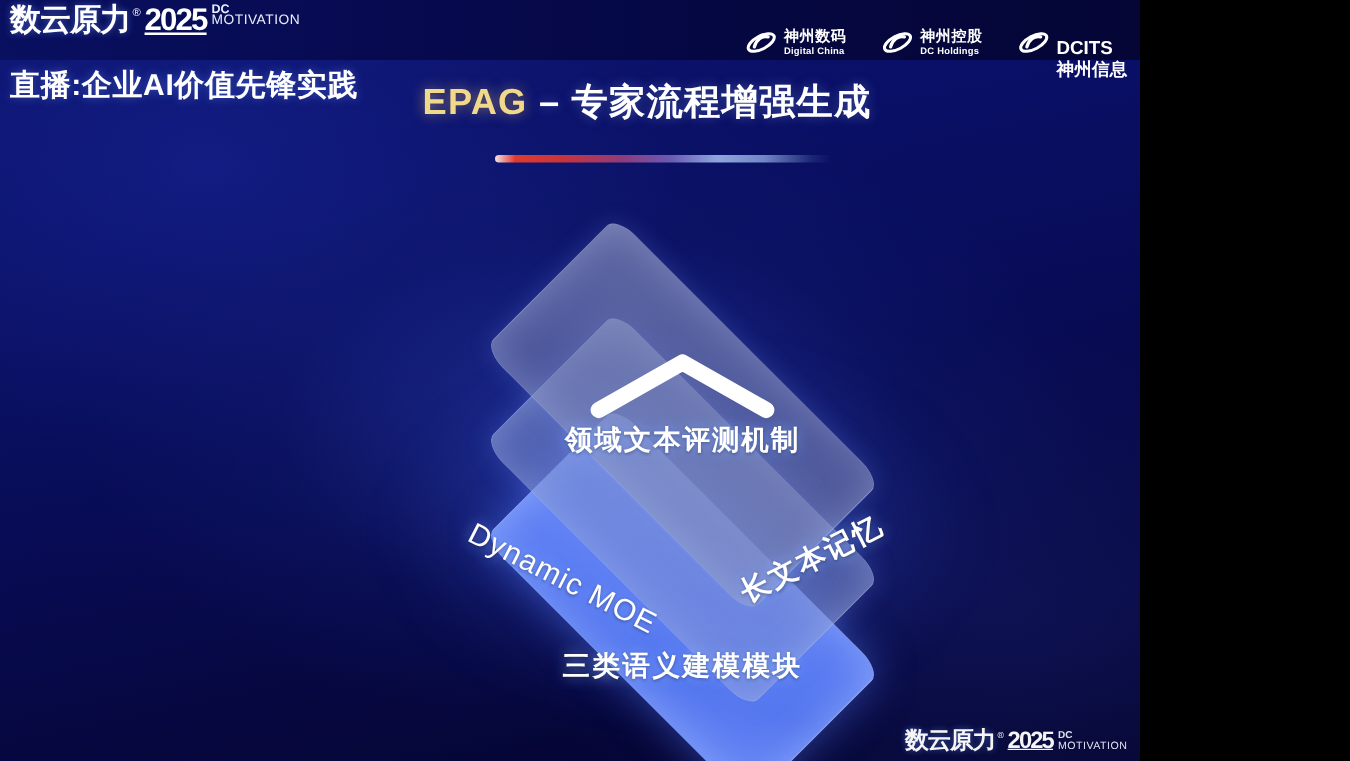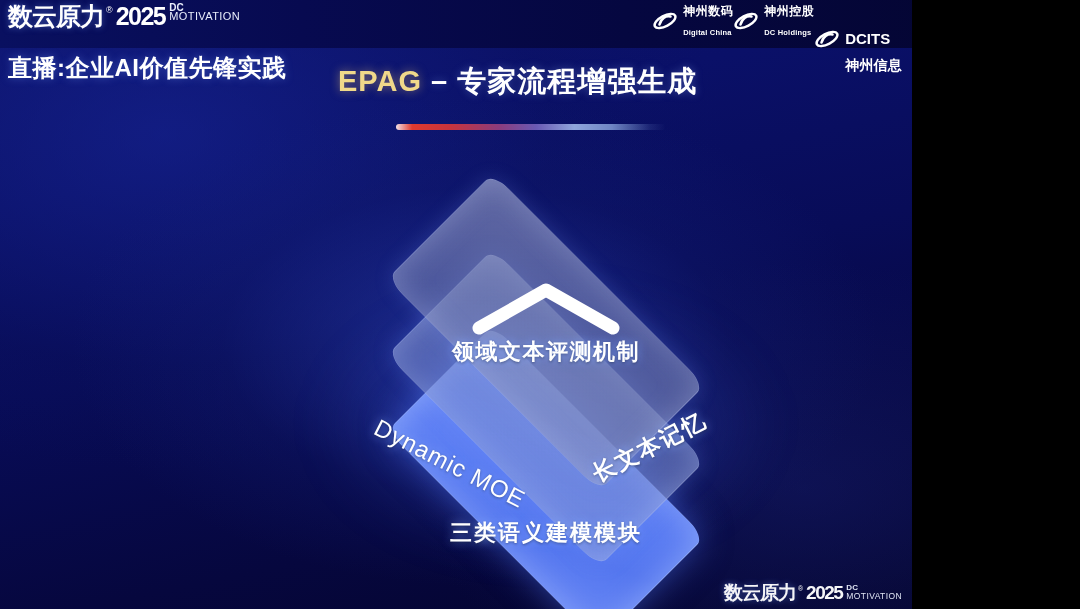--- a/index.html
+++ b/index.html
@@ -50,20 +50,21 @@
     line-height: 12px;
     margin-top: 2px;
   }
   .brand-year {
     font-size: 25px;
     font-weight: 800;
     color: #ffffff;
     letter-spacing: -1.5px;
     line-height: 28px;
     margin-left: 1px;
+    text-decoration: underline;
   }
   .brand-dc {
     margin-left: 2px;
     margin-top: 1px;
     line-height: 9px;
   }
   .brand-dc .dc {
     display: block;
     font-size: 10px;
     font-weight: 800;
@@ -87,21 +88,22 @@
     letter-spacing: 0.5px;
     white-space: nowrap;
     text-shadow: 0 0 8px rgba(110,150,255,0.45);
   }
 
   
   .logo-row {
     position: absolute;
     right: 10px; top: 5px;
     display: flex;
-    align-items: flex-start;
+    align-items: center;
+    gap: 28px;
   }
   .logo-item {
     display: flex;
     align-items: center;
     gap: 5px;
   }
   .logo-swirl {
     width: 26px; height: 26px;
     flex: 0 0 26px;
   }
@@ -111,21 +113,21 @@
     font-size: 12px;
     font-weight: 800;
     color: #ffffff;
     letter-spacing: 0.5px;
   }
   .logo-text .l2 {
     display: block;
     font-size: 7.5px;
     font-weight: 700;
     color: #ffffff;
-    margin-top: 12px;
+    margin-top: 2px;
     letter-spacing: 0.2px;
   }
   .logo-text.big .l1 { font-size: 15px; letter-spacing: 0px; margin-top: 26px; }
   .logo-text.big .l2 { font-size: 14px; font-weight: 700; }
 
   
   .epag-title {
     position: absolute;
     left: 338px; top: 62px;
     font-size: 29px;

